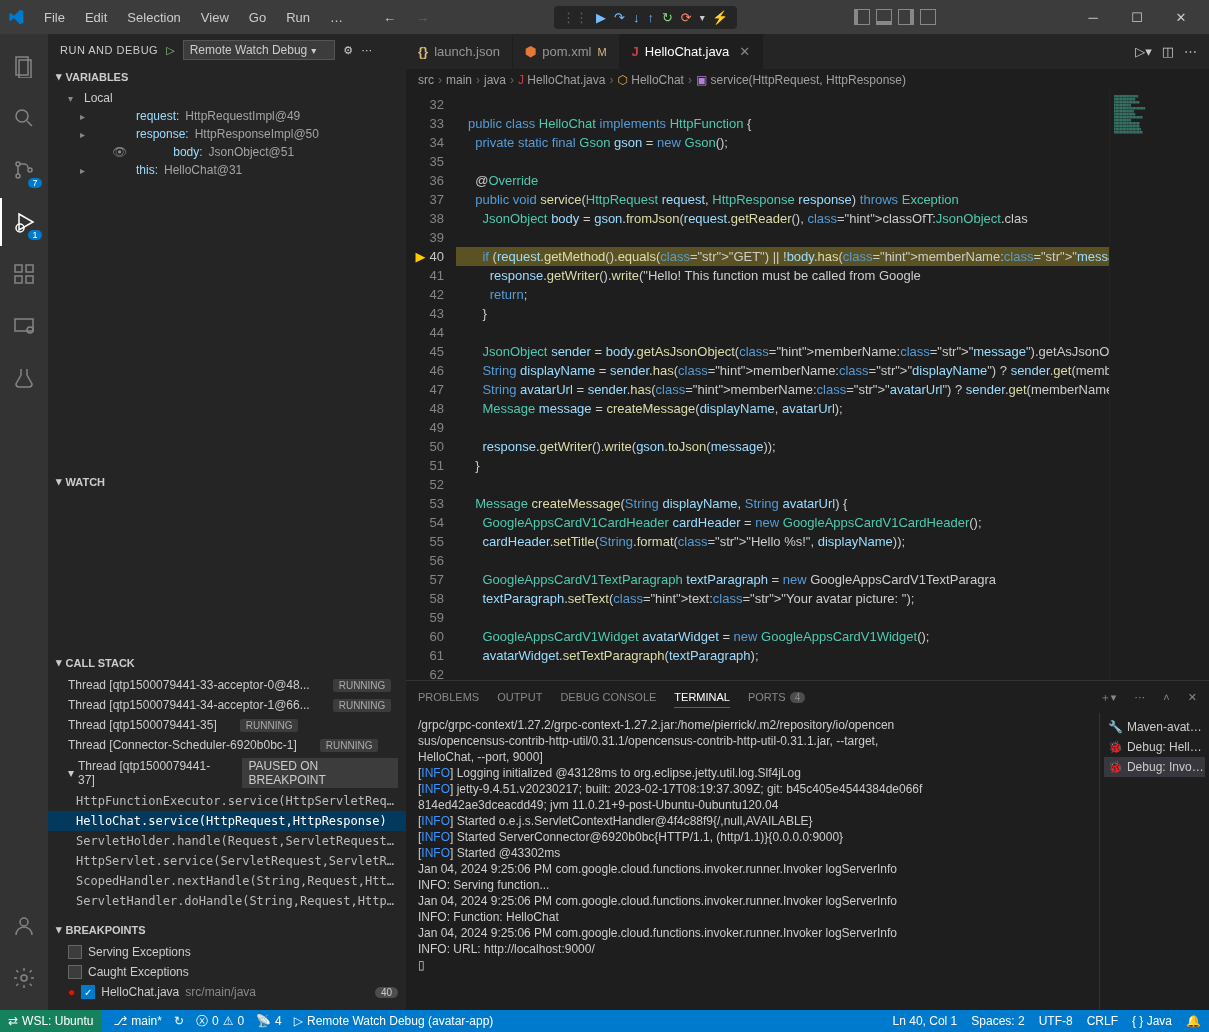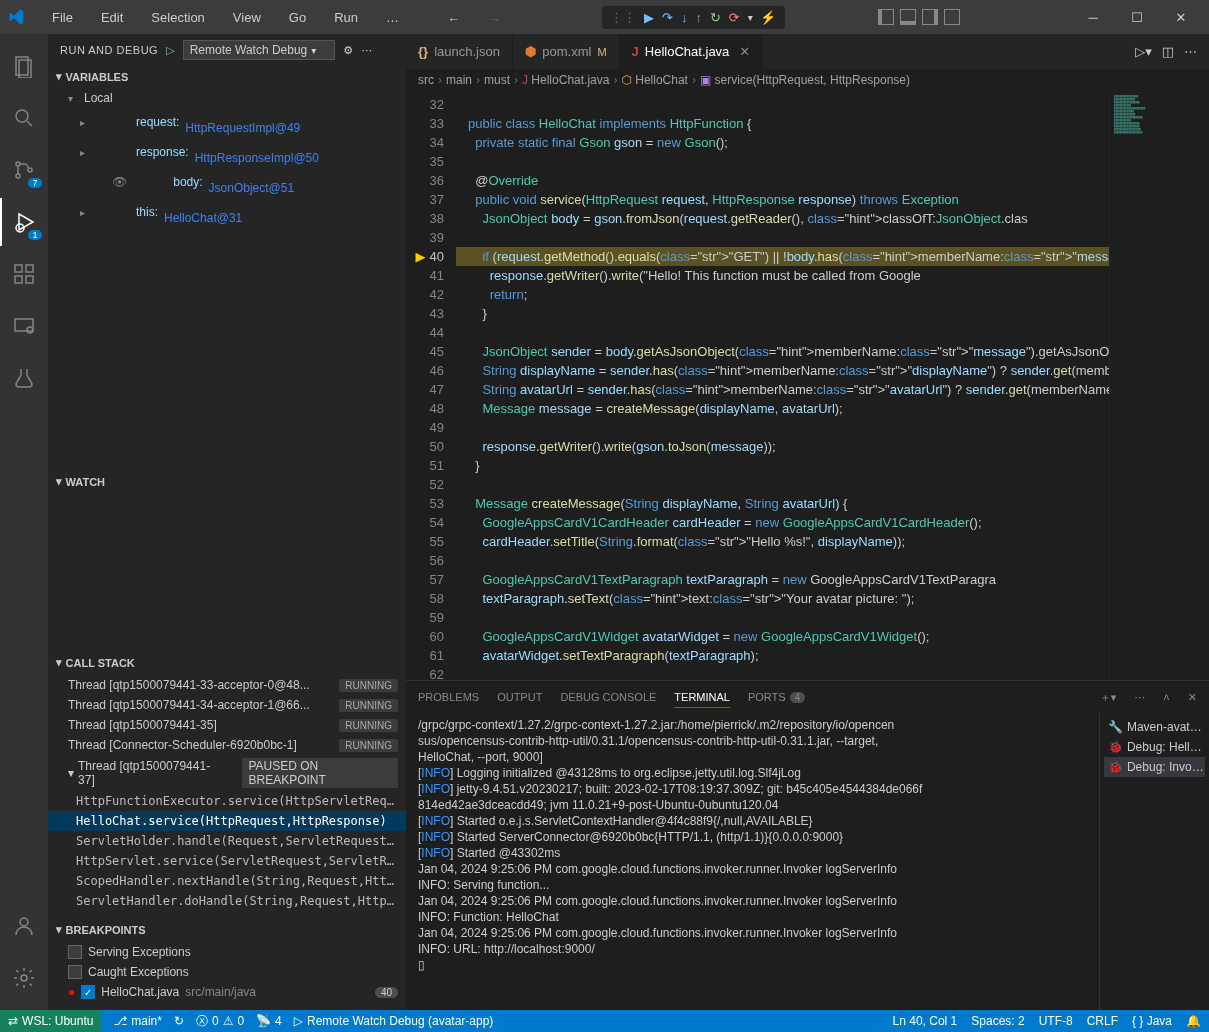--- a/index.html
+++ b/index.html
@@ -1,17 +1,17 @@
 <!DOCTYPE html>
 <html><head>
 <meta charset="utf-8">
 <style>
 * { margin:0; padding:0; box-sizing:border-box; font-family:'Segoe UI',Arial,sans-serif; }
 body { background:#1e1e1e; color:#cccccc; font-size:13px; width:1209px; height:1032px; overflow:hidden; display:flex; flex-direction:column; }
-.titlebar { height:34px; background:#3c3c3c; display:flex; align-items:center; padding:0 8px; gap:12px; }
+.titlebar { height:34px; background:#3c3c3c; display:flex; align-items:center; padding:0 8px; gap:4px; }
 .titlebar .logo { width:16px; height:16px; margin-right:8px; }
 .titlebar .menu-item { padding:4px 8px; color:#cccccc; font-size:13px; cursor:pointer; }
 .titlebar .center-tools { margin-left:auto; margin-right:auto; display:flex; gap:8px; background:#252526; padding:4px 8px; border-radius:4px; align-items:center; }
 .titlebar .win-controls { display:flex; gap:4px; margin-left:auto; }
 .titlebar .win-controls .wc { width:40px; height:30px; display:flex; align-items:center; justify-content:center; cursor:pointer; }
 .layout-icons { display:flex; gap:6px; margin-right:20px; }
 .layout-icons .li { width:16px; height:16px; border:1px solid #888; }
 
 .main { display:flex; flex:1; overflow:hidden; }
 .activitybar { width:48px; background:#333333; display:flex; flex-direction:column; align-items:center; padding-top:8px; gap:4px; }
@@ -25,22 +25,22 @@
 .sidebar { width:358px; background:#252526; display:flex; flex-direction:column; overflow:hidden; }
 .sidebar-header { display:flex; align-items:center; padding:6px 12px; gap:8px; font-size:11px; color:#ccc; }
 .sidebar-header .title { font-weight:400; letter-spacing:0.5px; }
 .config-select { background:#3c3c3c; border:1px solid #555; padding:2px 18px 2px 6px; color:#ccc; font-size:12px; display:flex; align-items:center; gap:4px; }
 .play-green { color:#89d185; }
 .section-header { display:flex; align-items:center; padding:4px 8px; font-size:11px; font-weight:700; cursor:pointer; gap:4px; }
 .section-body { padding:2px 0 8px 0; overflow:auto; }
 .tree-row { display:flex; align-items:center; padding:2px 8px 2px 20px; font-family:Menlo,Consolas,monospace; font-size:12px; color:#ccc; gap:6px; cursor:pointer; white-space:nowrap; }
 .tree-row .chev { color:#888; font-size:10px; width:10px; }
 .var-name { color:#9cdcfe;margin-left:40px; }
-.var-val { color:#3b82f6;margin-top:12px; }
-.callstack .thread-row { display:flex; align-items:center; padding:3px 8px 3px 20px; font-size:12px; gap:23px; justify-content:space-between; }
+.var-val { color:#a3a3a3; }
+.callstack .thread-row { display:flex; align-items:center; padding:3px 8px 3px 20px; font-size:12px; gap:23px; }
 .running-tag { background:#3c3c3c; color:#aaa; font-size:10px; padding:1px 6px; border-radius:2px; }
 .paused-tag { background:#3c3c3c; color:#ccc; font-size:12px; padding:1px 6px; }
 .frame-row { padding:3px 8px 3px 28px; font-size:12px; color:#bbb; font-family:Menlo,Consolas,monospace; white-space:nowrap; overflow:hidden; text-overflow:ellipsis; }
 .frame-row.active { background:#04395e; color:#fff; }
 .breakpoints .bp-row { display:flex; align-items:center; gap:6px; padding:3px 8px 3px 20px; font-size:12px; }
 .bp-checkbox { width:14px; height:14px; background:#3c3c3c; border:1px solid #666; display:inline-flex; align-items:center; justify-content:center; font-size:10px; }
 .bp-checkbox.checked { background:#007acc; border-color:#007acc; color:#fff; }
 .bp-count { margin-left:auto; background:#4d4d4d; border-radius:8px; padding:0 6px; font-size:10px; }
 
 .editor-pane { flex:1; display:flex; flex-direction:column; overflow:hidden; background:#1e1e1e; }
@@ -327,21 +327,21 @@
         <span style="color:#ccc">▷▾</span>
         <span style="color:#ccc">◫</span>
         <span style="color:#ccc">⋯</span>
       </div>
     </div>
     <div class="breadcrumbs" id="bc">
         <span>src</span>
         <span class="sep">›</span>
         <span>main</span>
         <span class="sep">›</span>
-        <span>must</span>
+        <span>java</span>
         <span class="sep">›</span>
         <span><span style="color:#cc3e44">J</span> HelloChat.java</span>
         <span class="sep">›</span>
         <span><span style="color:#e8ab53">⬡</span> HelloChat</span>
         <span class="sep">›</span>
         <span><span style="color:#b180d7">▣</span> service(HttpRequest, HttpResponse)</span>
       </div>
 
     <div class="code-area">
       <div class="gutter" id="gutter">

